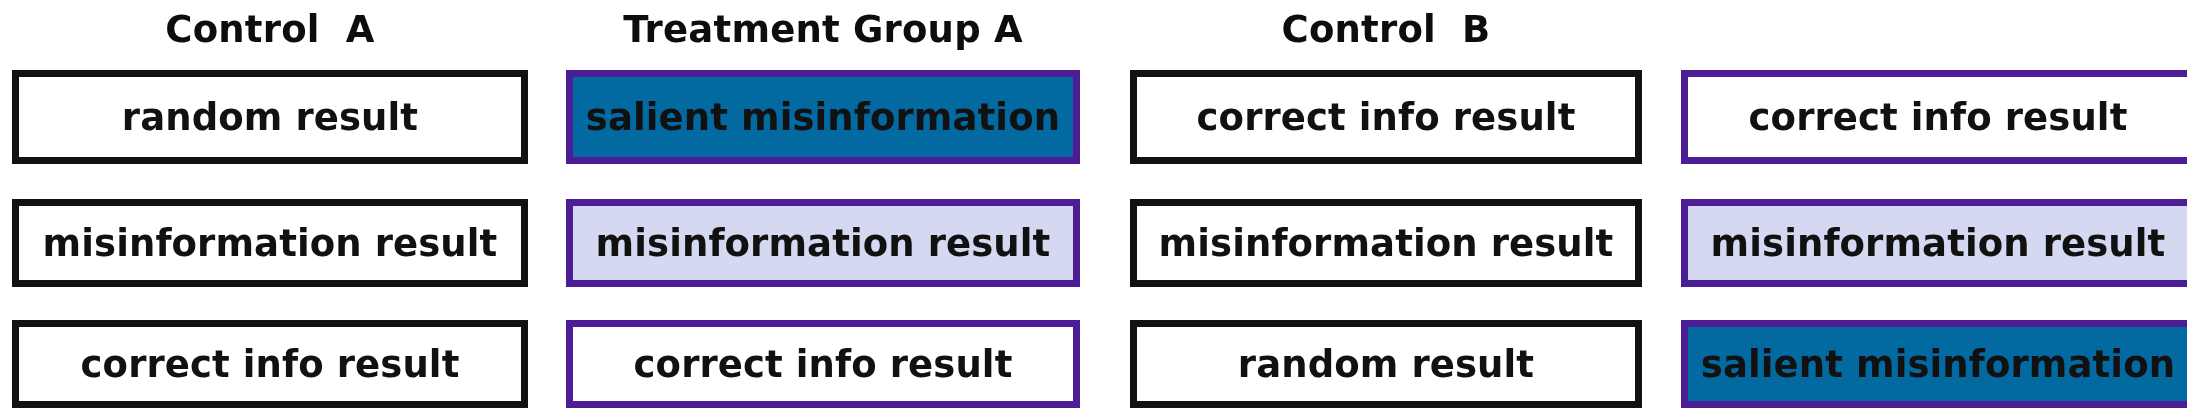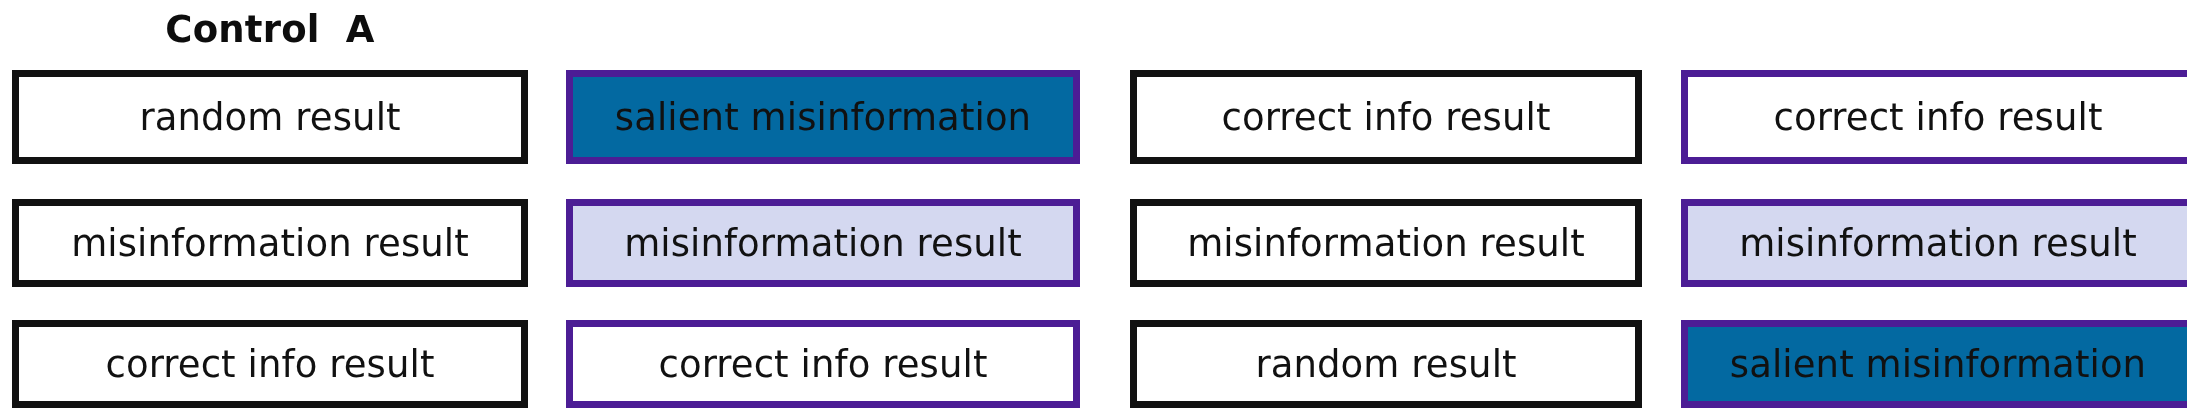--- a/index.html
+++ b/index.html
@@ -47,42 +47,44 @@
   }
 
   .cell {
     display: flex;
     align-items: center;
     justify-content: center;
     box-sizing: border-box;
     border: 7px solid #4c1d95;
     background: #ffffff;
     font-size: 37px;
-    font-weight: 400;
+    font-weight: 700;
     color: #111111;
     line-height: 1;
     white-space: nowrap;
     letter-spacing: 0.1px;
   }
 
   .cell.fill-dark  { background: #0369a1; }
   .cell.fill-light { background: #d4d8f0; }
   .cell.fill-none  { background: #ffffff; }
 
   .spacer { background: transparent; }
 </style>
 </head>
 <body>
 
 <div id="figure">
   <div class="grid">
 
     <div class="col-header">Control  A</div>
     <div class="spacer"></div>
+    <div class="col-header">Treatment Group A</div>
     <div class="spacer"></div>
+    <div class="col-header">Control  B</div>
     <div class="spacer"></div>
 
     <div class="spacer" style="grid-column: 1 / -1;"></div>
 
     <div class="cell fill-none" style="background: rgb(255, 255, 255); border-color: rgb(17, 17, 17); color: rgb(17, 17, 17);">random result</div>
     <div class="spacer"></div>
     <div class="cell fill-dark">salient misinformation</div>
     <div class="spacer"></div>
     <div class="cell fill-none" style="background: rgb(255, 255, 255); border-color: rgb(17, 17, 17); color: rgb(17, 17, 17);">correct info result</div>
     <div class="spacer"></div>

